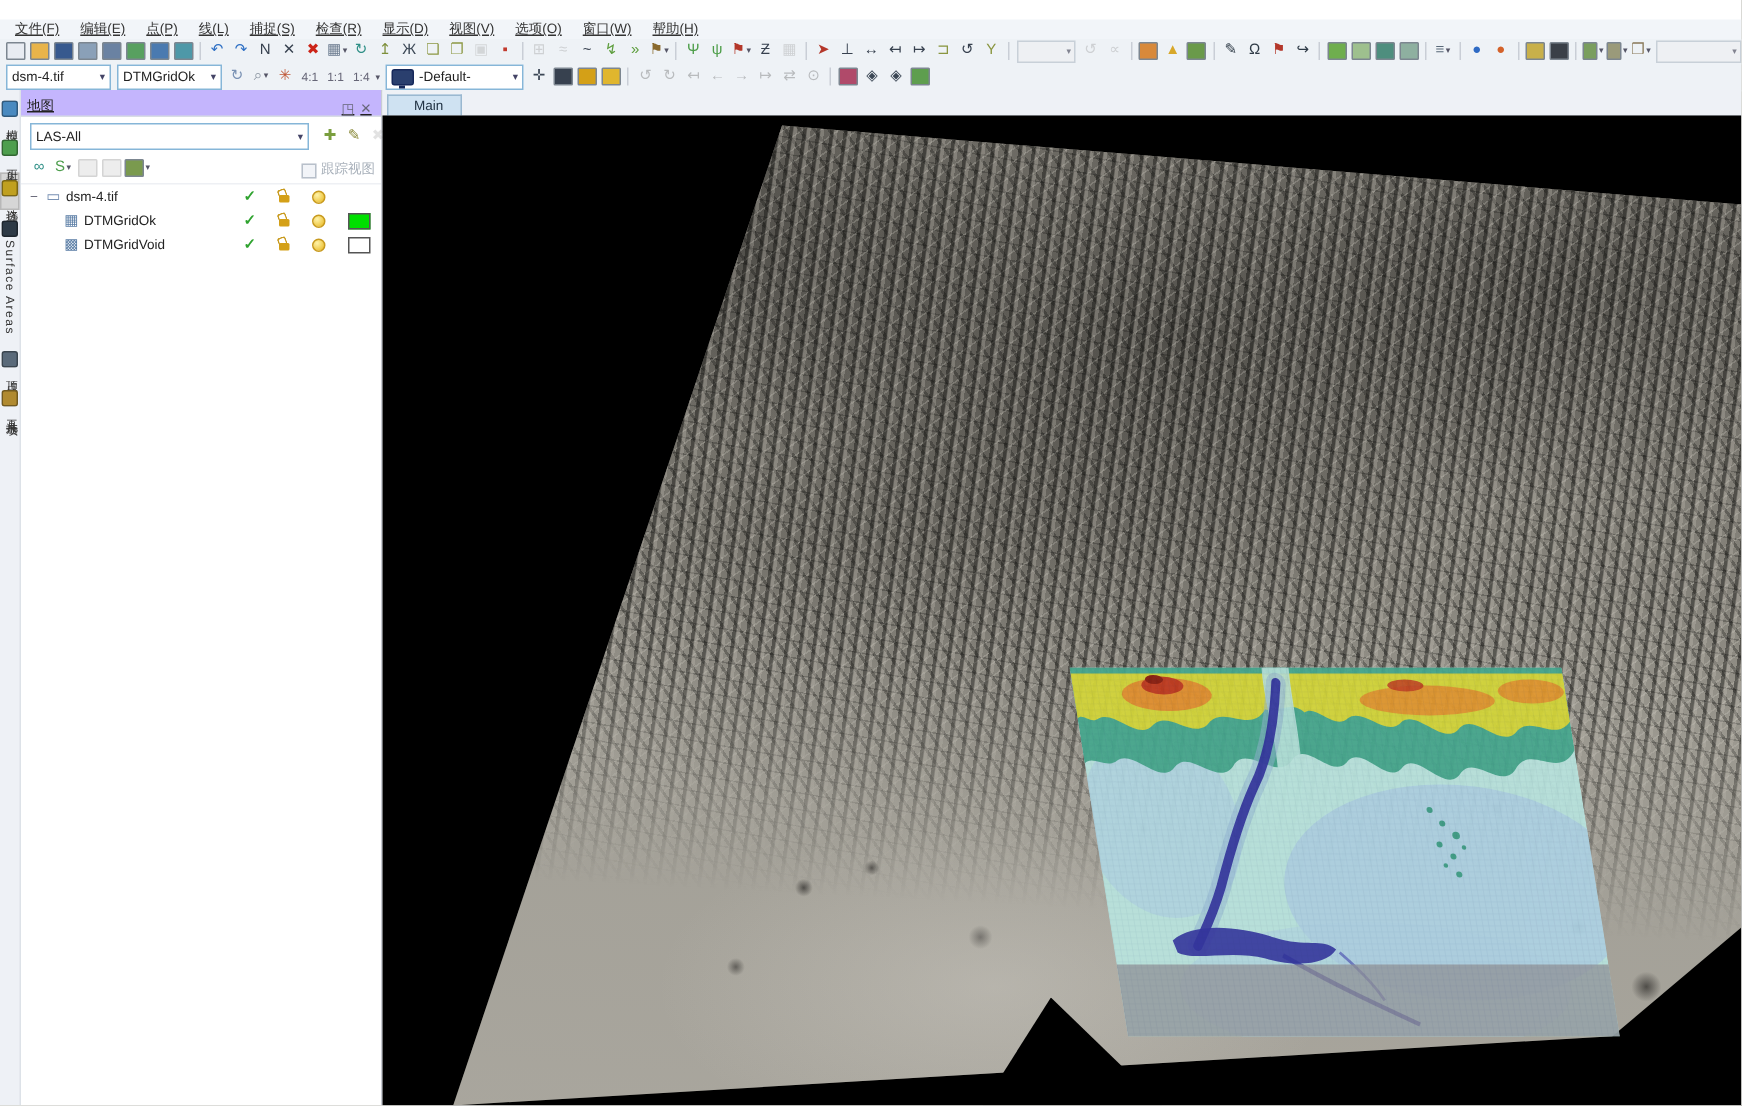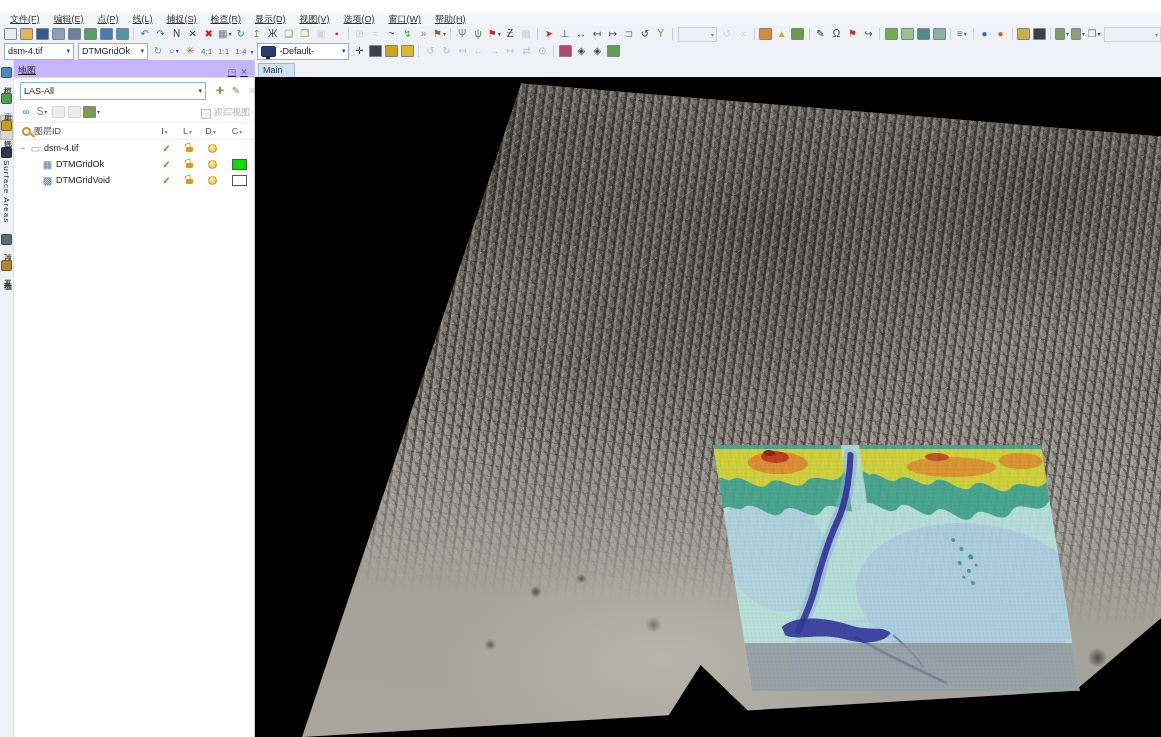--- a/index.html
+++ b/index.html
@@ -70,21 +70,21 @@
   .lock::before{content:"";position:absolute;top:-4px;left:-1px;width:4px;height:4px;border:1px solid #c89a1e;
                 border-bottom:none;border-radius:2px 2px 0 0;transform:rotate(-20deg);}
   .bulb{width:7px;height:7px;border-radius:50%;display:inline-block;border:1px solid #c89a1e;
         background:radial-gradient(circle at 35% 30%,#fff3a8,#e8b61e);}
   .chip{width:13px;height:9px;border:1px solid #555;display:inline-block;}
   .keyicon{width:5px;height:5px;border:2px solid #c89a1e;border-radius:50%;position:relative;display:inline-block;}
   .keyicon::after{content:"";position:absolute;left:5px;top:5px;width:6px;height:2px;background:#c89a1e;transform:rotate(40deg);}
   
   .vp-wrap{position:absolute;left:255px;top:0;right:0;height:100%;}
   .vp-tabs{height:17px;background:#eef1f6;border-bottom:1px solid #c2ccd8;display:flex;align-items:flex-end;padding-left:3px;}
-  .vtab{background:#cfe2f2;border:1px solid #9ab8d0;border-bottom:none;color:#234;padding:1px 11px 2px 4px;font-size:9px;}
+  .vtab{background:#cfe2f2;border:1px solid #9ab8d0;border-bottom:none;color:#234;padding:1px 11px 2px 17px;font-size:9px;}
   .vp{position:absolute;left:0;top:17px;right:0;bottom:0;background:#000;overflow:hidden;}
   .hillshade{position:absolute;inset:0;background-color:#9b988f;
     clip-path:polygon(29.4% 1%,100% 9%,100% 82%,90.5% 93%,5.2% 100%);
     background-image:
       radial-gradient(ellipse 340px 200px at 22% 12%, rgba(25,24,22,.50), transparent 70%),
       radial-gradient(ellipse 420px 240px at 58% 22%, rgba(25,24,22,.42), transparent 70%),
       radial-gradient(ellipse 300px 200px at 88% 18%, rgba(25,24,22,.38), transparent 70%),
       radial-gradient(ellipse 500px 260px at 40% 42%, rgba(40,38,34,.30), transparent 72%),
       linear-gradient(184deg, rgba(50,48,44,.40) 0%, rgba(70,68,62,.25) 45%,
                       rgba(160,158,150,.12) 58%, rgba(200,198,190,.20) 75%, rgba(205,202,195,.28) 100%);}
@@ -367,30 +367,20 @@
             </span>
             <span class="tbi">
               <span class="thumb" style="background: rgb(122, 154, 78);"></span>
               <i class="arr">▾</i>
             </span>
           </span>
         <span class="trackview">
           <span class="cb"></span>
           <span>跟踪视图</span>
         </span>
-      </div>
-      <div class="tree-hd">
-        <span class="hl">
-          <span class="keyicon"></span>
-          <span>图层ID</span>
-        </span>
-        <span class="cell">I</span>
-        <span class="cell">L</span>
-        <span class="cell">D</span>
-        <span class="cell c-last">C</span>
       </div>
       <div>
           <div class="tree-row">
             <span class="exp">−</span>
             <span class="ric" style="color: rgb(122, 146, 180);">▭</span>
             <span class="rlb">dsm-4.tif</span>
             <span class="cell">
               <span class="check">✓</span>
             </span>
             <span class="cell">

